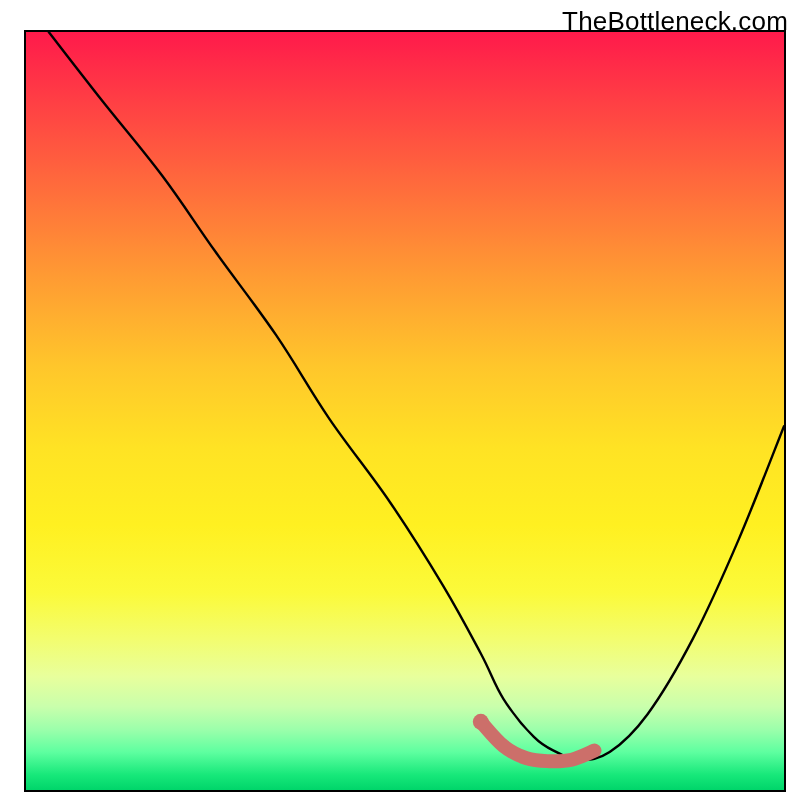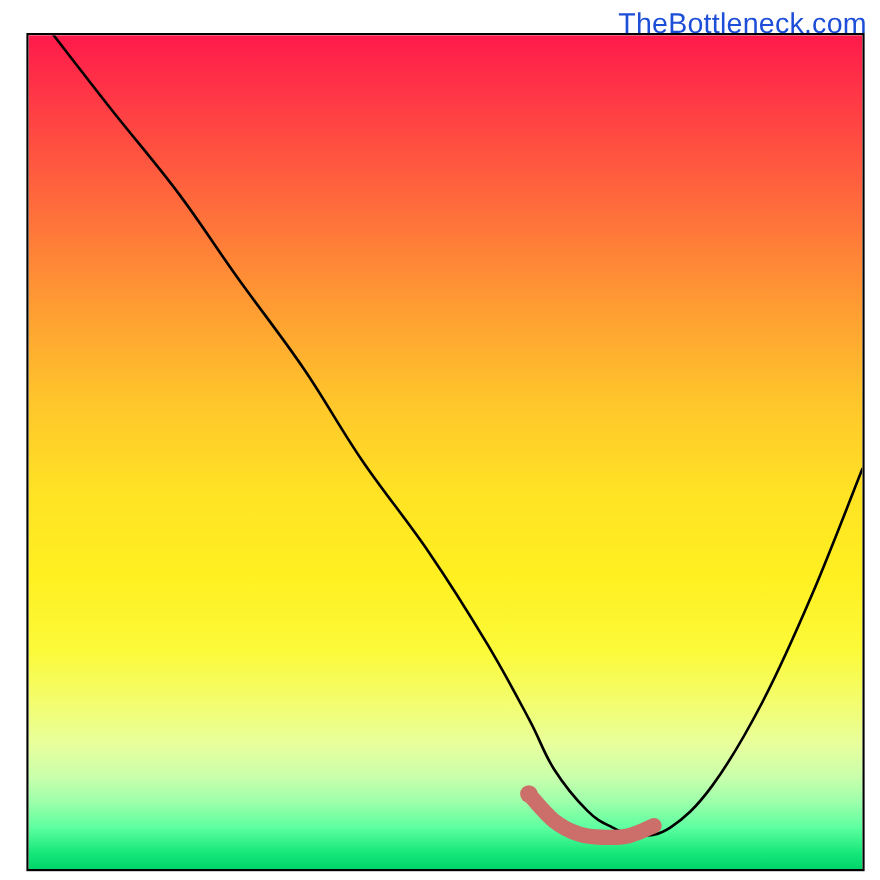--- a/index.html
+++ b/index.html
@@ -8,21 +8,21 @@
     position: relative;
     width: 800px;
     height: 800px;
   }
   .watermark {
     position: absolute;
     top: 6px;
     right: 12px;
     font-family: Arial, Helvetica, sans-serif;
     font-size: 26px;
-    color: #1d4ed8;
+    color: #000000;
     letter-spacing: 0.2px;
   }
   .plot-frame {
     position: absolute;
     left: 24px;
     top: 30px;
     width: 762px;
     height: 762px;
     border: 2px solid #000;
     overflow: hidden;

